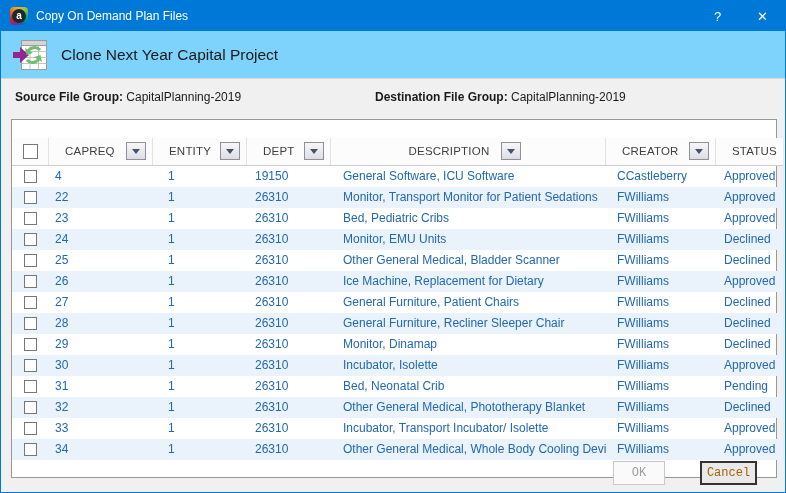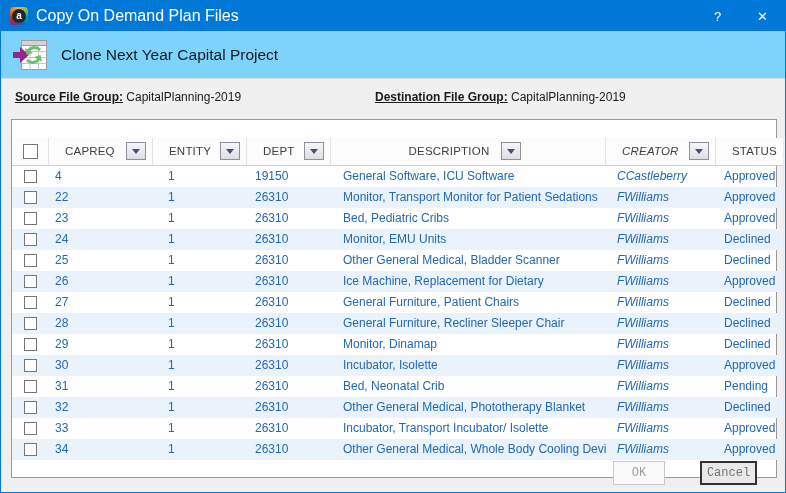--- a/index.html
+++ b/index.html
@@ -8,54 +8,54 @@
 
   .dialog { width:786px; height:493px; border:1px solid #0078D7; background:#F0F0F0;
             display:flex; flex-direction:column; position:relative; overflow:hidden; }
 
   
   .titlebar { flex:0 0 30px; background:#0078D7; display:flex; align-items:center; }
   .app-icon { width:18px; height:18px; margin-left:9px; border-radius:4px; position:relative; flex:0 0 18px;
               background:conic-gradient(from 200deg,#7b2d8e,#c2272d,#e87722,#f4b223,#8dc63f,#00a886,#0072bc,#7b2d8e); }
   .app-icon-core { position:absolute; inset:2px; background:#20262e; border-radius:50%; color:#fff;
                    font-size:10px; font-weight:bold; display:flex; align-items:center; justify-content:center; line-height:1; }
-  .win-title { color:#fff; font-size:16px; margin-left:8px; flex:1 1 auto; white-space:nowrap; }
+  .win-title { color:#fff; font-size:12px; margin-left:8px; flex:1 1 auto; white-space:nowrap; }
   .tb-btn { width:45px; height:30px; color:#fff; font-size:13px; display:flex; align-items:center; justify-content:center; cursor:default; }
 
   
   .band { flex:0 0 48px; background:#7dd3fc; border-bottom:1px solid #D9D9D9; display:flex; align-items:center; }
   .band svg { margin-left:11px; flex:0 0 auto; }
   .band-title { margin-left:13px; font-size:15.5px; color:#1a1a1a; }
 
   
   .content { flex:1 1 auto; position:relative; background:#F0F0F0; }
   .filegroups { position:absolute; top:11px; left:14px; right:0; font-size:12px; color:#1a1a1a; height:16px; }
   .fg-left { position:absolute; left:0; top:0; white-space:nowrap; }
   .fg-right { position:absolute; left:360px; top:0; white-space:nowrap; }
-  .fg-label { font-weight:700;text-decoration:underline; }
+  .fg-label { font-weight:700; }
 
   
   .grid { position:absolute; left:10px; top:40px; width:766px; height:359px; background:#fff;
           border:1px solid #989898; display:flex; flex-direction:row;align-items:center; }
   .grid-main { flex:1 1 auto; display:flex; min-height:0; }
   .grid-content { flex:1 1 auto; min-width:0; display:flex; flex-direction:column; overflow:hidden; }
 
   .grid-header { flex:0 0 28px; display:flex; background:#FCFCFC; border-bottom:1px solid #CFCFCF;
                  font-size:11.5px; color:#3F3F3F; letter-spacing:.2px; }
   .hcell { display:flex; align-items:center; border-right:1px solid #E3E3E3; justify-content:space-between;
            padding-left:16px; padding-right:6px; overflow:hidden; white-space:nowrap; }
   .hcell.center { justify-content:center; gap:12px; padding-left:0; }
   .hcell.nolabelpad { padding:0; justify-content:center; }
 
   .w-cb      { width:37px;  flex:0 0 37px; }
   .w-capreq  { width:104px; flex:0 0 104px; }
   .w-entity  { width:94px;  flex:0 0 94px; }
   .w-dept    { width:84px;  flex:0 0 84px; }
   .w-desc    { width:275px; flex:0 0 275px; }
-  .w-creator { width:110px; flex:0 0 110px;font-style:italic; }
+  .w-creator { width:110px; flex:0 0 110px; }
   .w-status  { flex:1 1 auto; border-right:none; }
 
   .filter-btn { width:20px; height:18px; border:1px solid #8F8F9D; background:linear-gradient(#F7F7F9,#DDDDE4);
                 display:flex; align-items:center; justify-content:center; flex:0 0 20px; cursor:default; }
   .filter-tri { width:0; height:0; border-left:4px solid transparent; border-right:4px solid transparent;
                 border-top:5px solid #3F5573; }
 
   .checkbox { width:13px; height:13px; background:#fff; border:1px solid #767676; display:inline-block; }
   .checkbox.hdr { width:15px; height:15px; }
   .cbwrap { display:flex; align-items:center; justify-content:center; }
@@ -87,21 +87,21 @@
   .chev { display:block; width:6px; height:6px; border-left:1px solid #747474; border-top:1px solid #747474; }
   .chev.up    { transform:rotate(45deg) translate(1px,1px); }
   .chev.down  { transform:rotate(225deg) translate(1px,1px); }
   .chev.left  { transform:rotate(-45deg) translate(1px,-1px); }
   .chev.right { transform:rotate(135deg) translate(1px,-1px); }
 
   
   .btn { position:absolute; height:24px; font-size:12px; font-family:Liberation Mono, monospace; bottom:7px;
          display:flex; align-items:center; justify-content:center; }
   .btn.ok { right:120px; width:52px; background:#FAFAFA; border:1px solid #C8C8C8; color:#9D9D9D; }
-  .btn.cancel { right:28px; width:57px; background:#E9E9E9; border:2px solid #333333; color:#737373; cursor:default; }
+  .btn.cancel { right:28px; width:57px; background:#E9E9E9; border:2px solid #333333; color:#a16207; cursor:default; }
 </style>
 </head>
 <body>
 
 <div class="dialog">
 
   <div class="titlebar">
     <span class="app-icon">
       <span class="app-icon-core">a</span>
     </span>

